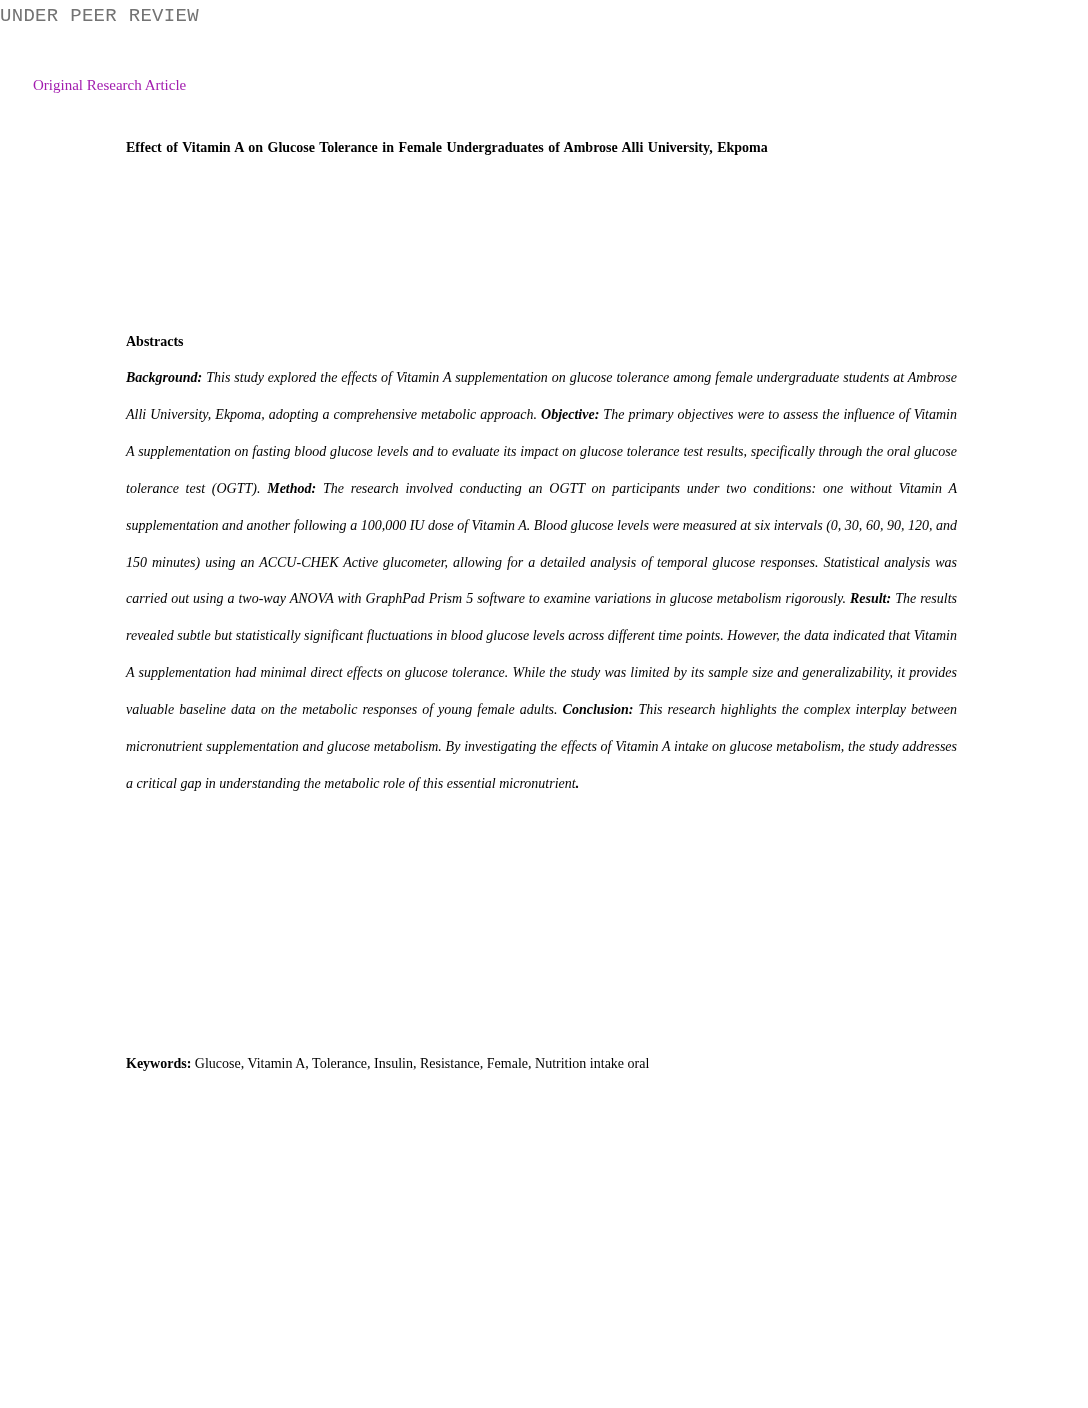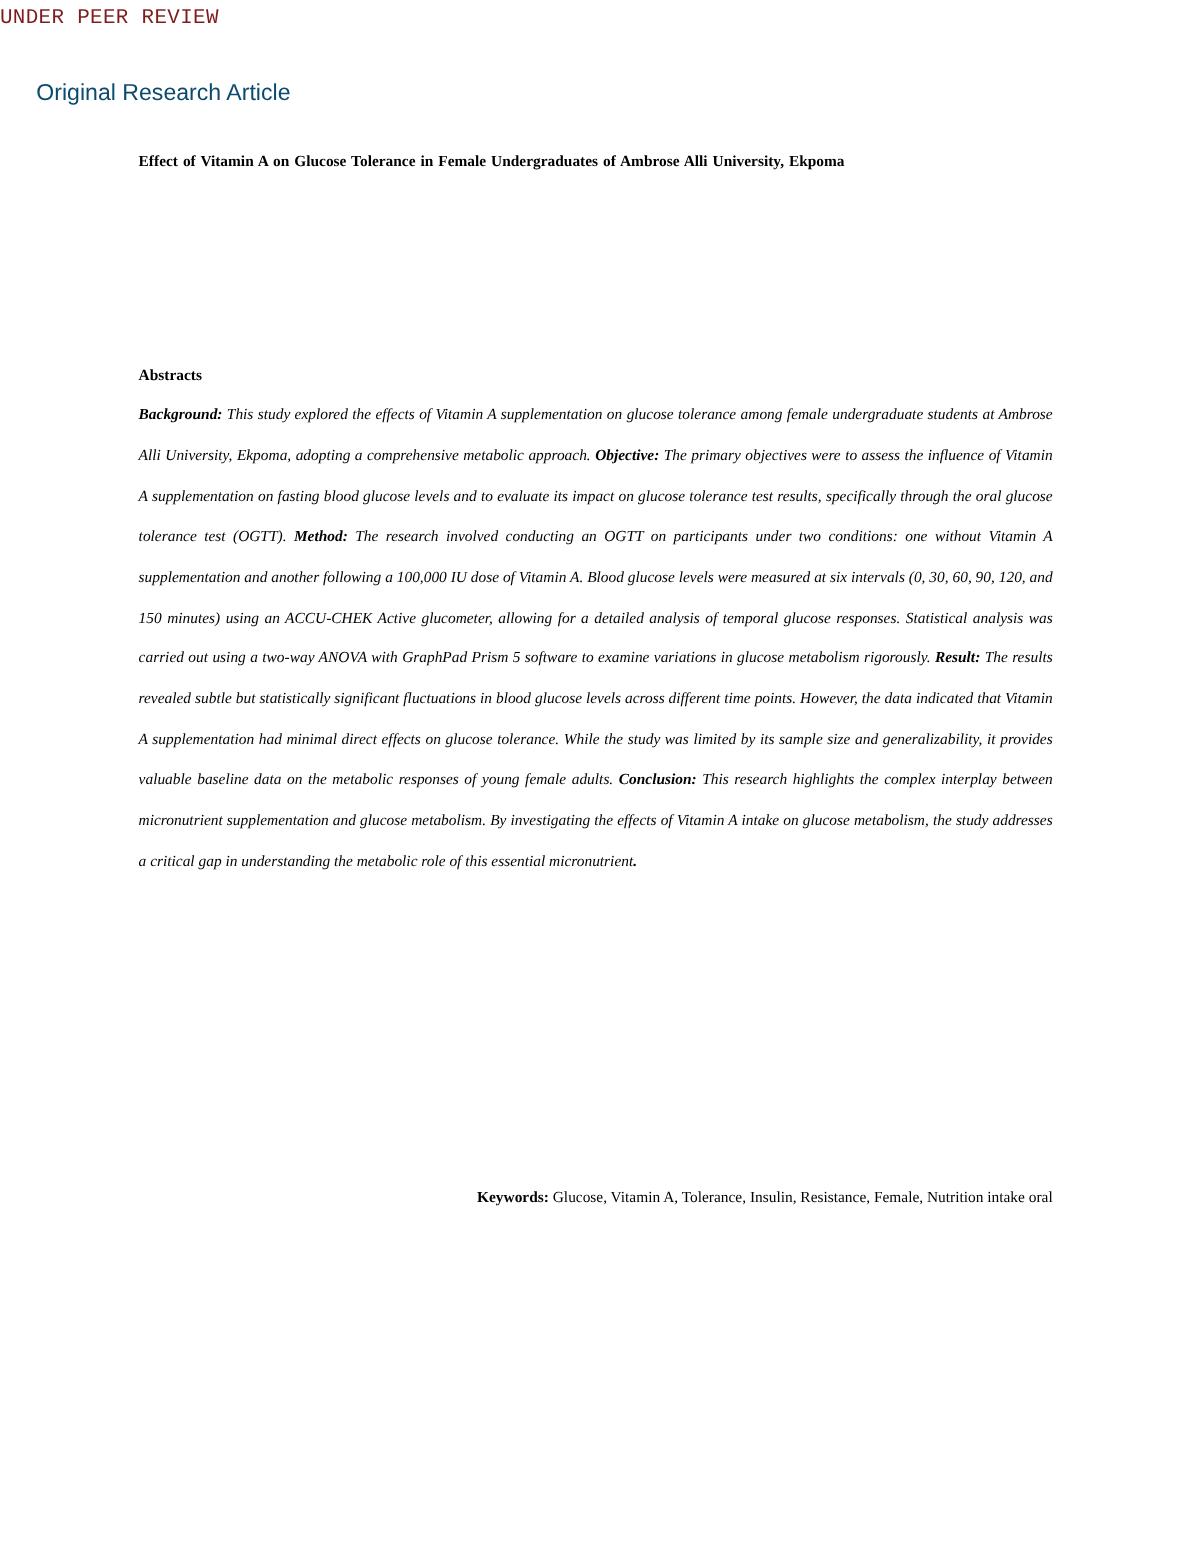--- a/index.html
+++ b/index.html
@@ -15,31 +15,31 @@
     color: #000000;
   }
   .watermark {
     position: absolute;
     left: 0;
     top: 4px;
     font-family: "Liberation Mono", "DejaVu Sans Mono", monospace;
     font-size: 19px;
     letter-spacing: 0.3px;
     line-height: 24px;
-    color: #7f1d1d;
+    color: #737373;
     white-space: nowrap;
   }
   .article-type {
     position: absolute;
     left: 33px;
     top: 75px;
-    font-family: Liberation Sans, sans-serif;
-    font-size: 21px;
+    font-family: Liberation Serif, serif;
+    font-size: 15px;
     line-height: 20px;
-    color: #0c4a6e;
+    color: #a21caf;
     white-space: nowrap;
   }
   .content {
     position: absolute;
     left: 126px;
     width: 831px;
     font-family: "Liberation Serif", "DejaVu Serif", serif;
     font-size: 14px;
     color: #000;
   }
@@ -61,25 +61,24 @@
     top: 360px;
     line-height: 36.9px;
     text-align: justify;
     margin: 0;
     font-style: italic;
   }
   .abstract-body b {
     font-weight: bold;
   }
   .keywords {
-    top: 1072px;
+    top: 1046px;
     line-height: 36px;
     margin: 0;
     white-space: nowrap;
-    text-align: right;
   }
   .keywords b {
     font-weight: bold;
   }
 </style>
 </head>
 <body>
 
 <div class="watermark">UNDER PEER REVIEW</div>
 

